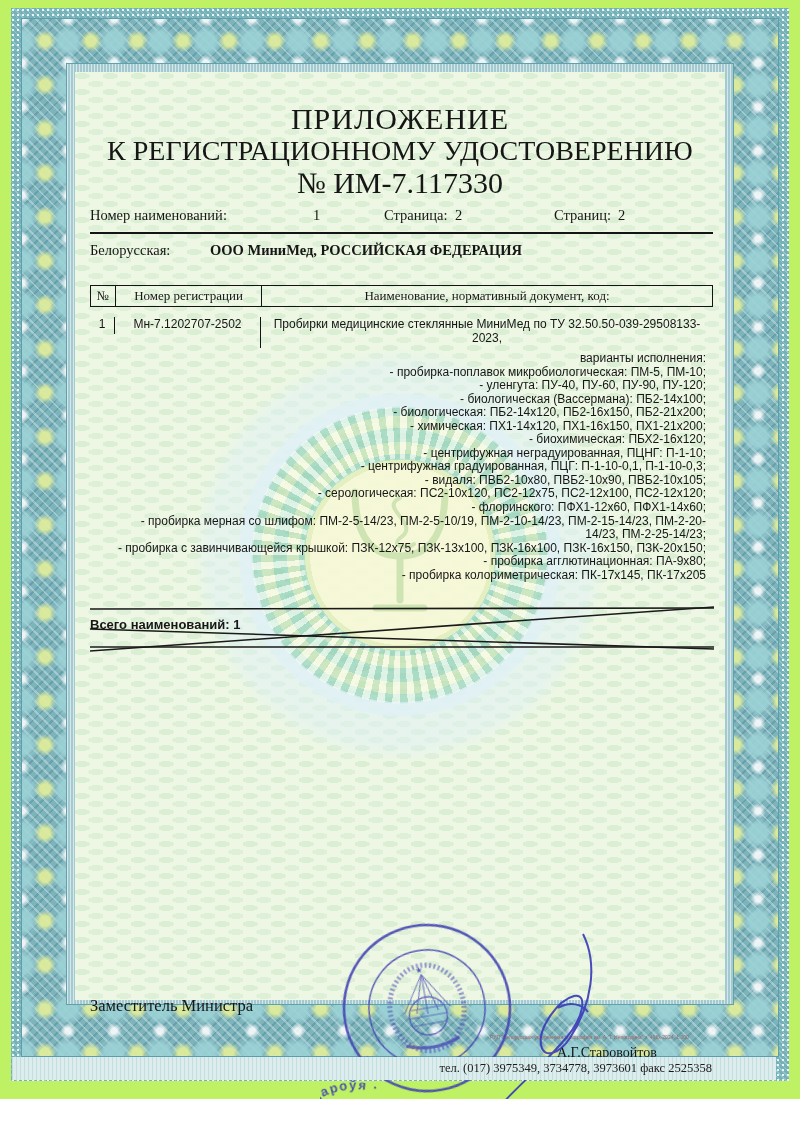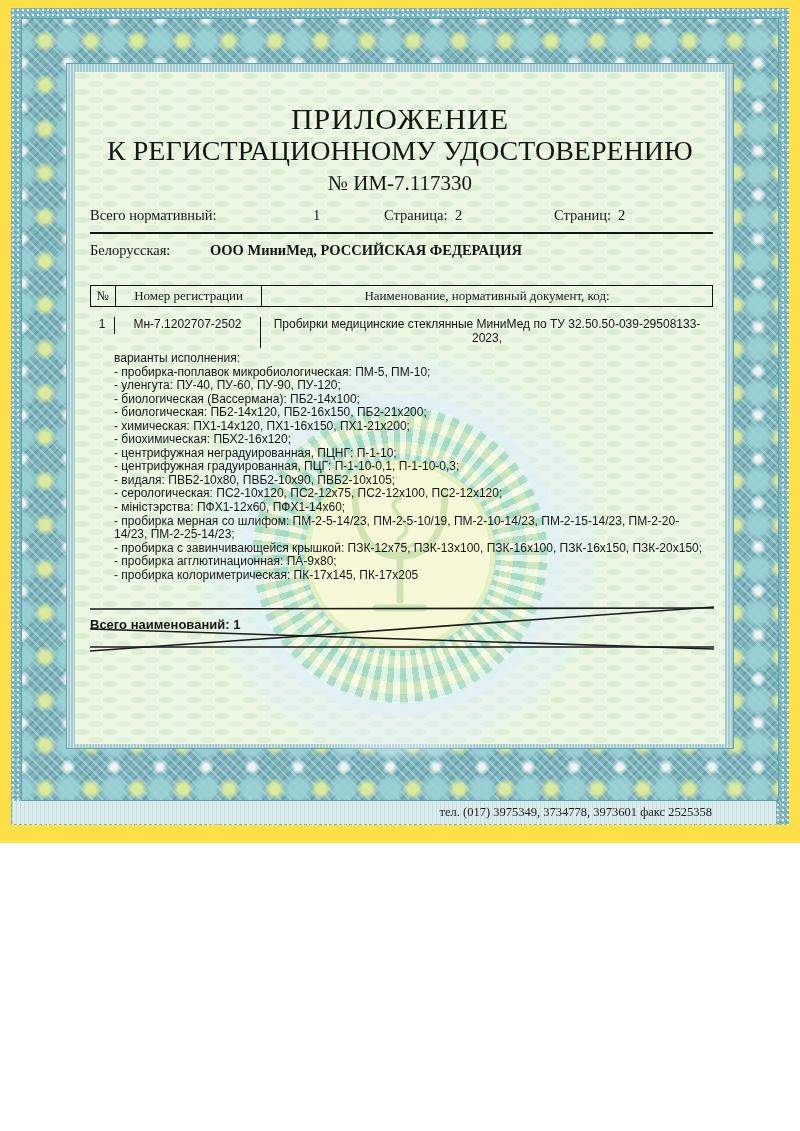--- a/index.html
+++ b/index.html
@@ -1,16 +1,16 @@
 <!DOCTYPE html>
 <html><head>
 <meta charset="utf-8">
 <style>
   html,body{margin:0;padding:0;background:#ffffff;}
-  .page{position:relative;width:800px;height:843px;background:#fde047;overflow:hidden;
+  .page{position:relative;width:800px;height:1099px;background:#bef264;overflow:hidden;
         font-family:"Liberation Serif", serif;color:#161616;}
 
   
   .frame-outer{position:absolute;left:11px;right:11px;top:8px;bottom:18px;
     background:
       radial-gradient(circle 1.3px at 2px 2px, #eaf6f6 1px, rgba(0,0,0,0) 1.5px) 0 0/5px 5px,
       repeating-linear-gradient(45deg, rgba(255,255,255,.25) 0 1px, rgba(0,0,0,0) 1px 4px),
       #74b1b9;}
   .frame-ornament{position:absolute;left:21px;right:21px;top:18px;bottom:42px;
     border:1px solid #5e9ea8;
@@ -45,21 +45,21 @@
       rgba(224,241,247,0) 208px);}
   .rosette-braid{position:absolute;left:190px;top:345px;width:420px;height:420px;border-radius:50%;
     background:repeating-conic-gradient(rgba(255,255,255,.5) 0 3deg, rgba(110,190,170,.25) 3deg 6deg);
     -webkit-mask:radial-gradient(circle, rgba(0,0,0,0) 0 95px, #000 97px 147px, rgba(0,0,0,0) 149px);
             mask:radial-gradient(circle, rgba(0,0,0,0) 0 95px, #000 97px 147px, rgba(0,0,0,0) 149px);}
 
   
   .title{position:absolute;left:76px;top:103px;width:648px;text-align:center;line-height:32px;}
   .title .t1{font-size:30px;letter-spacing:1px;}
   .title .t2{font-size:28px;}
-  .title .t3{font-size:21px;}
+  .title .t3{font-size:30px;}
 
   .meta{position:absolute;left:0;top:207px;width:800px;height:20px;font-size:14.5px;}
   .meta span{position:absolute;white-space:nowrap;}
   .m-label{left:90px;} .m-v1{left:313px;} .m-pagelab{left:384px;} .m-pageval{left:455px;}
   .m-pageslab{left:554px;} .m-pagesval{left:618px;}
 
   .rule{position:absolute;left:90px;top:232px;width:623px;height:1.5px;background:#141414;}
 
   .manuf{position:absolute;left:0;top:242px;width:800px;font-size:14.5px;}
   .manuf .lab{position:absolute;left:90px;}
@@ -72,21 +72,21 @@
   .thead .c2{width:146px;border-right:1.2px solid #141414;height:100%;line-height:19px;}
   .thead .c3{flex:1;}
 
   .trow{position:absolute;left:90px;top:317px;width:623px;display:flex;
     font-family:"Liberation Sans", sans-serif;font-size:12px;line-height:14px;}
   .trow .c1{width:25px;text-align:center;border-right:1.2px solid #141414;height:17px;box-sizing:border-box;}
   .trow .c2{width:146px;text-align:center;border-right:1.2px solid #141414;height:31px;box-sizing:border-box;padding-top:0px;}
   .trow .c3{flex:1;text-align:center;padding:0 2px;}
 
   .variants{position:absolute;left:114px;top:352px;width:592px;
-    font-family:"Liberation Sans", sans-serif;font-size:12px;line-height:13.55px;}
+    font-family:"Liberation Sans", sans-serif;font-size:12px;line-height:13.55px;text-align:right;}
   .variants div{margin:0;}
 
   .strike{position:absolute;left:88px;top:600px;width:628px;height:58px;}
   .total-line{position:absolute;left:90px;top:617px;font-family:"Liberation Sans", sans-serif;
     font-size:13px;font-weight:bold;}
 
   .post{position:absolute;left:90px;top:996px;font-size:16.5px;}
   .signer{position:absolute;left:557px;top:1045px;font-size:14px;}
 
   .imprint{position:absolute;left:490px;top:1034px;width:212px;font-size:5px;color:#a66565;
@@ -121,21 +121,21 @@
     </g>
   </svg>
 
   <div class="title">
     <div class="t1">ПРИЛОЖЕНИЕ</div>
     <div class="t2">К РЕГИСТРАЦИОННОМУ УДОСТОВЕРЕНИЮ</div>
     <div class="t3">№  ИМ-7.117330</div>
   </div>
 
   <div class="meta">
-    <span class="m-label">Всего нормативный:</span>
+    <span class="m-label">Номер наименований:</span>
     <span class="m-v1">1</span>
     <span class="m-pagelab">Страница:</span>
     <span class="m-pageval">2</span>
     <span class="m-pageslab">Страниц:</span>
     <span class="m-pagesval">2</span>
   </div>
 
   <div class="rule"></div>
 
   <div class="manuf">
@@ -160,21 +160,21 @@
     <div>- пробирка-поплавок микробиологическая: ПМ-5, ПМ-10;</div>
     <div>- уленгута: ПУ-40, ПУ-60, ПУ-90, ПУ-120;</div>
     <div>- биологическая (Вассермана): ПБ2-14х100;</div>
     <div>- биологическая: ПБ2-14х120, ПБ2-16х150, ПБ2-21х200;</div>
     <div>- химическая: ПХ1-14х120, ПХ1-16х150, ПХ1-21х200;</div>
     <div>- биохимическая: ПБХ2-16х120;</div>
     <div>- центрифужная неградуированная, ПЦНГ: П-1-10;</div>
     <div>- центрифужная градуированная, ПЦГ: П-1-10-0,1, П-1-10-0,3;</div>
     <div>- видаля: ПВБ2-10х80, ПВБ2-10х90, ПВБ2-10х105;</div>
     <div>- серологическая: ПС2-10х120, ПС2-12х75, ПС2-12х100, ПС2-12х120;</div>
-    <div>- міністэрства: ПФХ1-12х60, ПФХ1-14х60;</div>
+    <div>- флоринского: ПФХ1-12х60, ПФХ1-14х60;</div>
     <div>- пробирка мерная со шлифом: ПМ-2-5-14/23, ПМ-2-5-10/19, ПМ-2-10-14/23, ПМ-2-15-14/23, ПМ-2-20-14/23, ПМ-2-25-14/23;</div>
     <div>- пробирка с завинчивающейся крышкой: ПЗК-12х75, ПЗК-13х100, ПЗК-16х100, ПЗК-16х150, ПЗК-20х150;</div>
     <div>- пробирка агглютинационная: ПА-9х80;</div>
     <div>- пробирка колориметрическая: ПК-17х145, ПК-17х205</div>
   </div>
 
   <svg class="strike" viewBox="0 0 628 58">
     <g stroke="#1a1a1a" stroke-width="1.6" fill="none">
       <line x1="2" y1="9" x2="626" y2="8"></line>
       <line x1="2" y1="47" x2="626" y2="47"></line>

